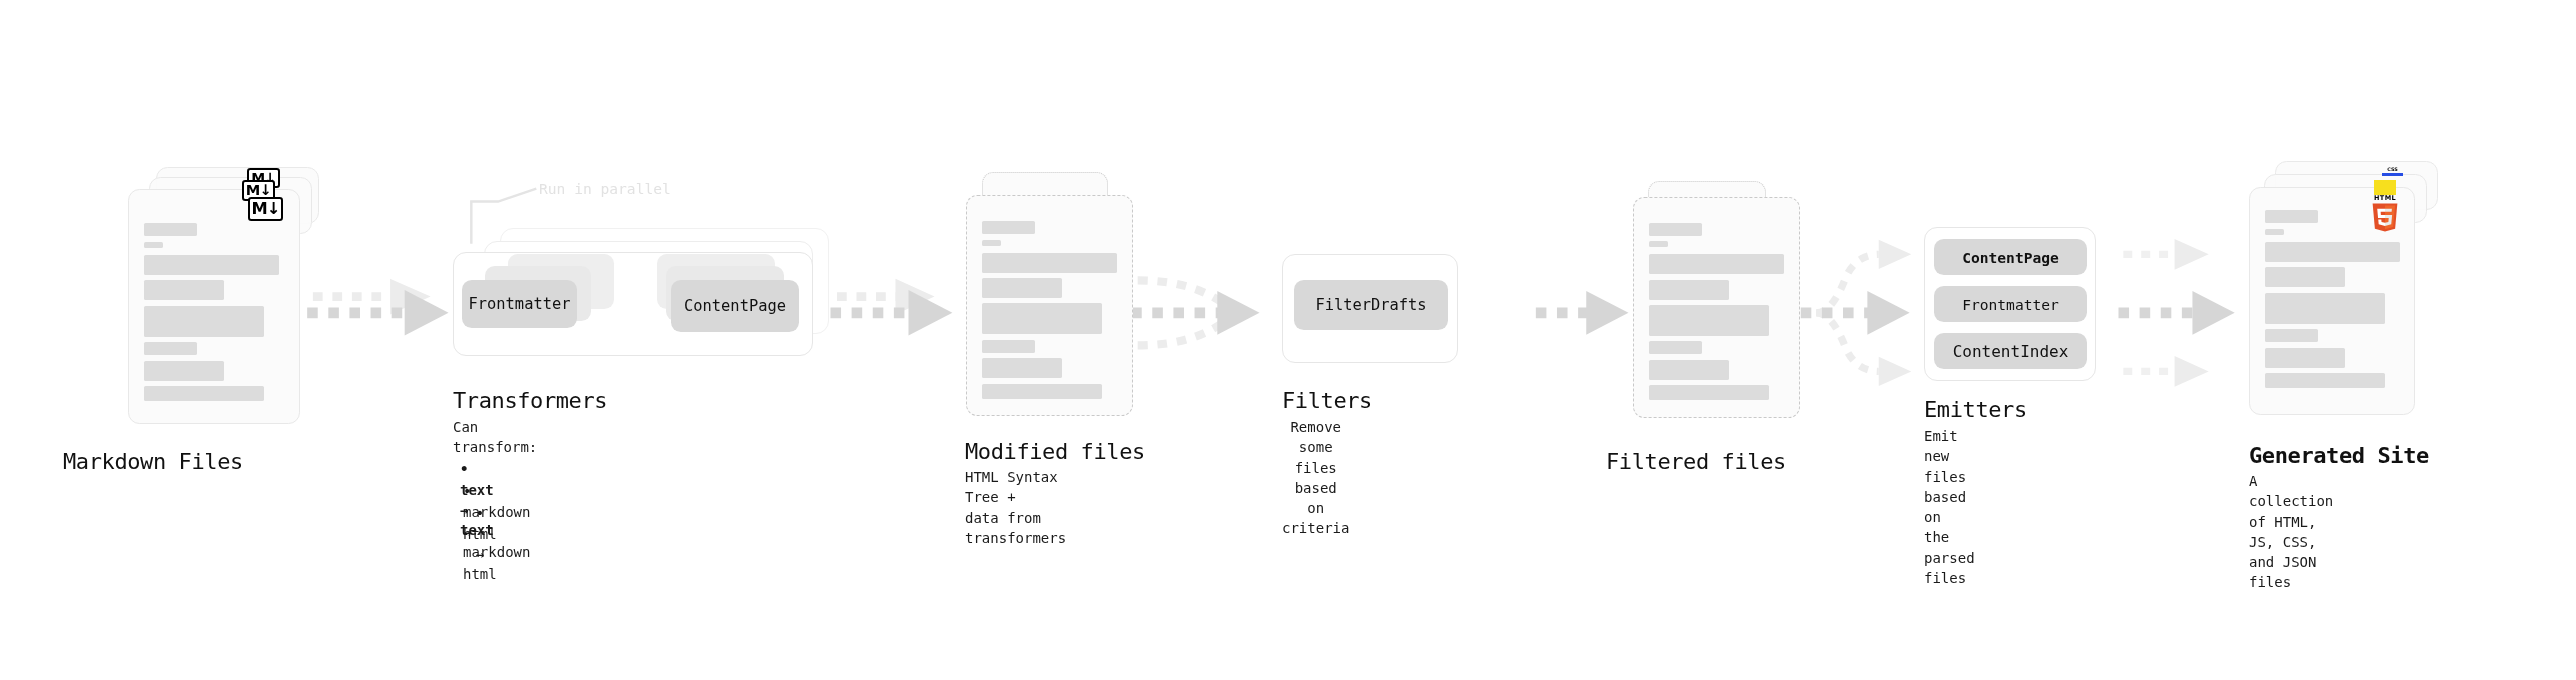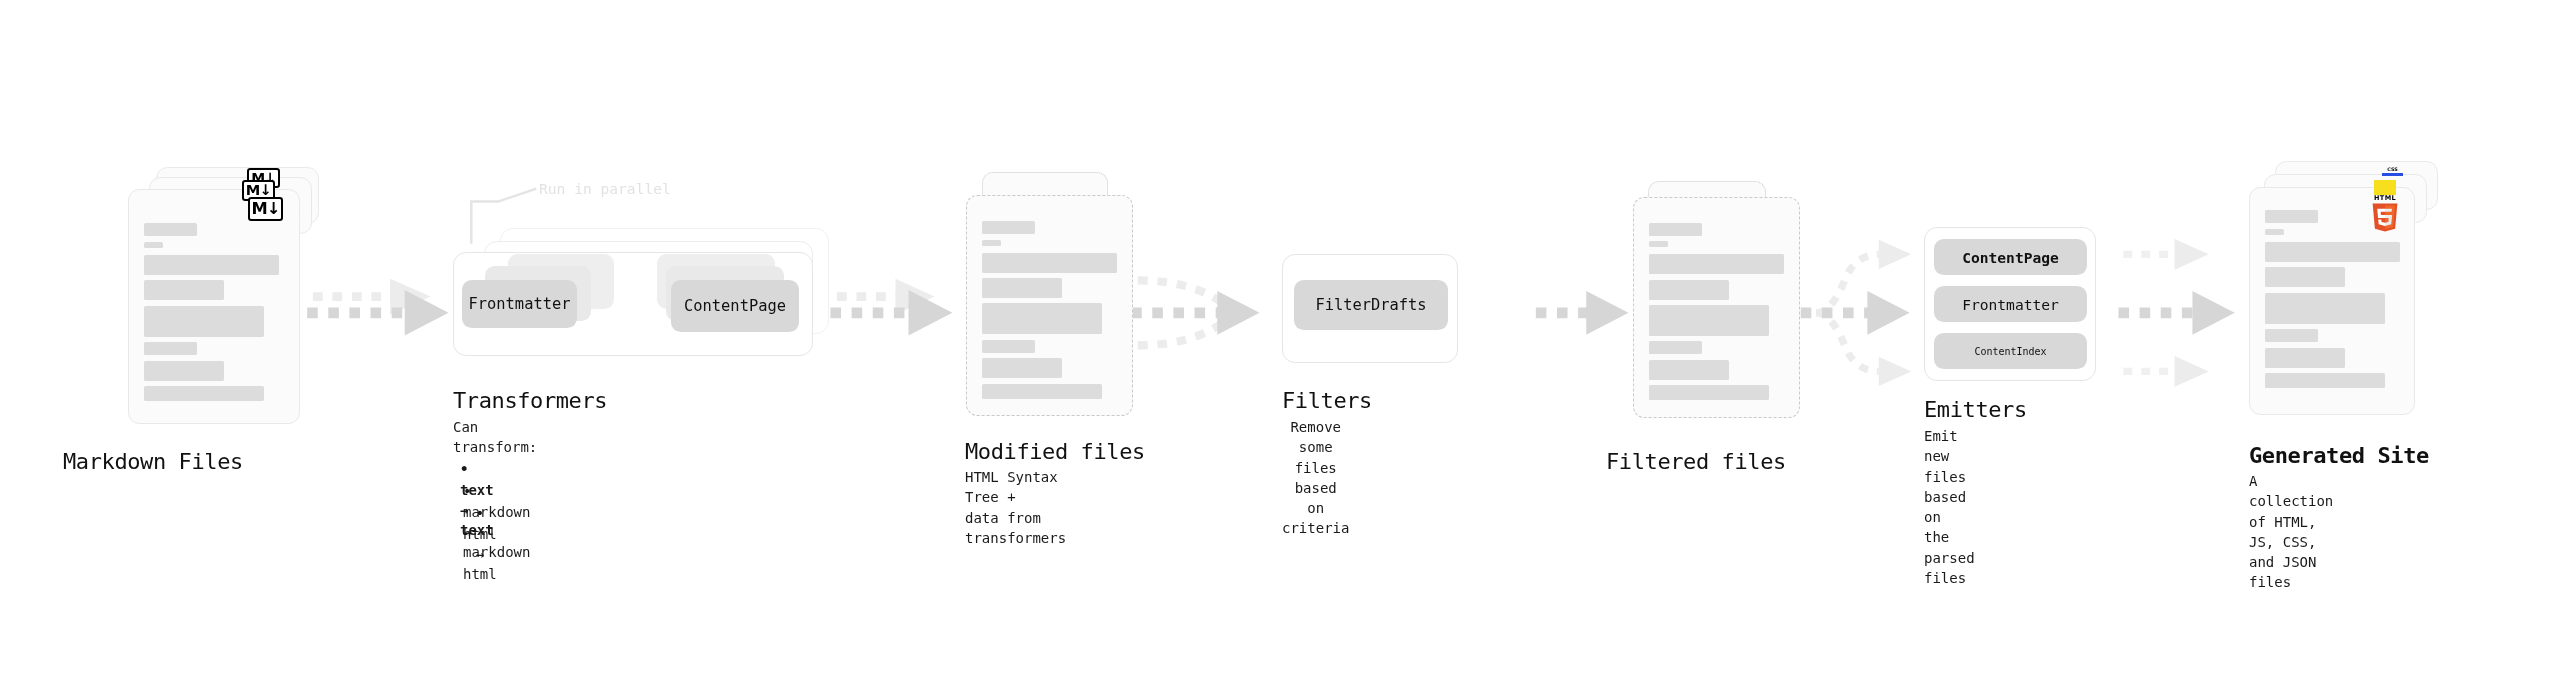--- a/index.html
+++ b/index.html
@@ -318,21 +318,21 @@
 
     <div class="title" style="left:1606px; top:449px;">Filtered files</div>
   </div>
 
   <div class="stage" style="left:0px; top:0px;">
 
     <div class="proc-outline" style="left:1924px; top:227px; width:172px; height:154px;"></div>
 
     <div class="chip" style="left:1934px; top:239px; width:153px; height:36px; font-size:14.6px;font-weight:bold;">ContentPage</div>
     <div class="chip" style="left:1934px; top:286px; width:153px; height:36px; font-size:14.6px;">Frontmatter</div>
-    <div class="chip" style="left:1934px; top:333px; width:153px; height:36px; font-size:10px;">ContentIndex</div>
+    <div class="chip" style="left:1934px; top:333px; width:153px; height:36px; font-size:16px;">ContentIndex</div>
 
     <div class="title" style="left:1924px; top:397px;">Emitters</div>
     <div class="subtitle" style="left:1924px; top:426px;">Emit new files based on
 the parsed files</div>
   </div>
 
   <div class="stage" style="left:0px; top:0px;">
 
     <div class="card back2" style="left:2275px; top:161px; width:163px; height:49px;"></div>
     <div class="card back1" style="left:2264px; top:174px; width:163px; height:49px;"></div>

